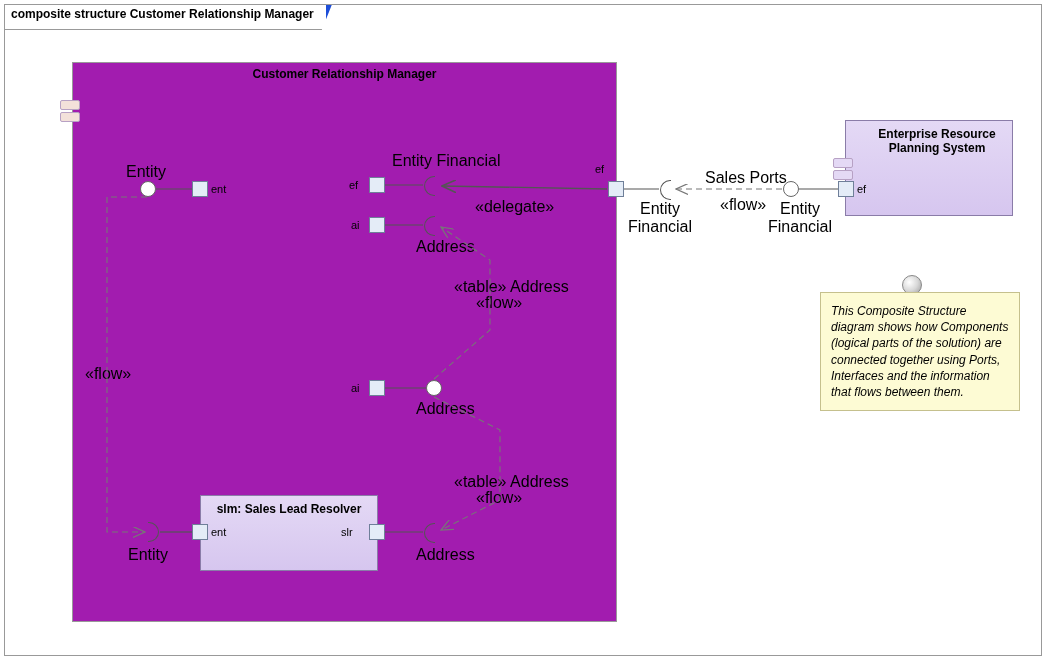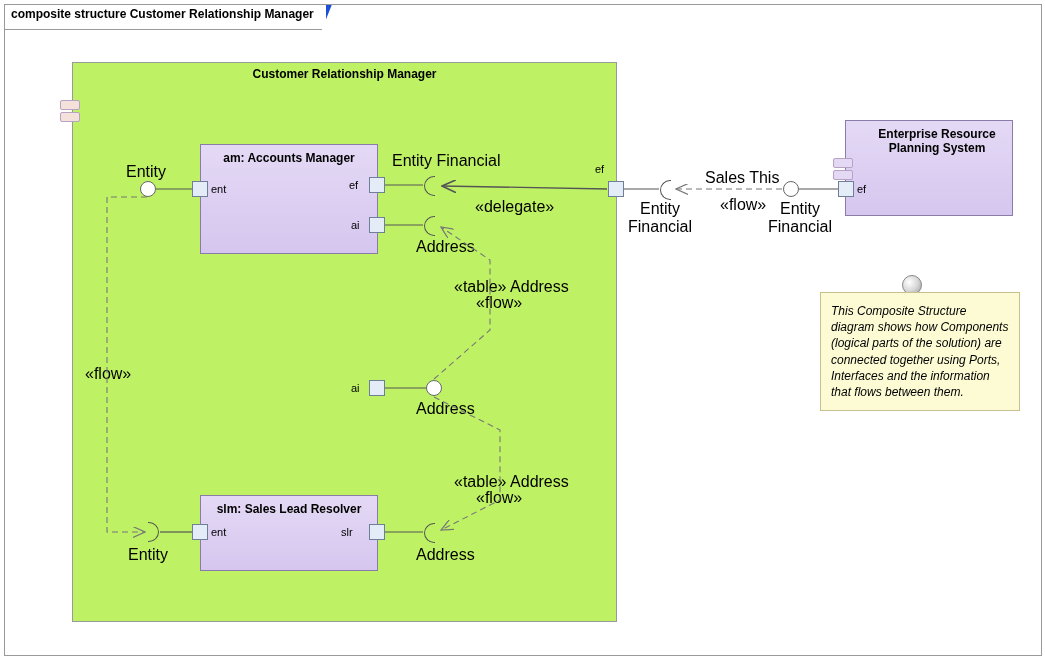--- a/index.html
+++ b/index.html
@@ -2,21 +2,21 @@
 <html><head>
 <meta charset="utf-8">
 <style>
   html,body{margin:0;padding:0;font-family:"Segoe UI",Arial,sans-serif;font-size:12px;color:#000;background:#fff}
   .canvas{position:relative;width:1045px;height:658px;box-sizing:border-box}
   
   .frame{position:absolute;left:4px;top:4px;width:1036px;height:650px;border:1px solid #999;background:#fff}
   .frame-tab{position:absolute;left:0;top:0;height:20px;padding:2px 12px 2px 6px;border-right:6px solid #1d4ed8;border-bottom:1px solid #999;font-weight:bold;font-size:12px;background:#fff;
     clip-path:polygon(0 0,100% 0,calc(100% - 10px) 100%,0 100%);}
   
-  .crm{position:absolute;background:#bef264;border:1px solid #999}
+  .crm{position:absolute;background:#a21caf;border:1px solid #999}
   .crm-title{width:100%;text-align:center;font-weight:bold;padding-top:4px}
   
   .comp{position:absolute;background:linear-gradient(#e4d9f5,#d6c6ef);border:1px solid #8a7ca8}
   .comp-title{width:100%;text-align:center;font-weight:bold;padding-top:6px}
   
   .port{position:absolute;width:14px;height:14px;background:#e4ecf7;border:1px solid #6f7f99}
   .port-lbl{position:absolute;font-size:11px;white-space:pre}
   
   .ball{position:absolute;width:14px;height:14px;border:1px solid #666;border-radius:50%;background:#fff}
   
@@ -42,23 +42,20 @@
 
   <div class="frame">
     <div class="frame-tab">composite structure Customer Relationship Manager</div>
   </div>
 
   <div class="crm" style="left:72px;top:62px;width:543px;height:558px">
     <div class="crm-title">Customer Relationship Manager</div>
   </div>
   <div class="cicon" style="left:60px;top:100px"></div>
 
-  <div class="comp" style="left:200px;top:144px;width:176px;height:108px">
-    <div class="comp-title">am: Accounts Manager</div>
-  </div>
 
   <div class="port" style="left:192px;top:181px"></div>
   <div class="port-lbl" style="left:211px;top:183px">ent</div>
   <div class="port" style="left:369px;top:177px"></div>
   <div class="port-lbl" style="left:349px;top:179px">ef</div>
   <div class="port" style="left:369px;top:217px"></div>
   <div class="port-lbl" style="left:351px;top:219px">ai</div>
 
   <div class="port" style="left:369px;top:380px"></div>
   <div class="port-lbl" style="left:351px;top:382px">ai</div>
@@ -102,21 +99,21 @@
 
   <div class="half" style="left:660px;top:180px"></div>
   <div class="lbl" style="left:628px;top:200px;white-space:pre-line;text-align:center">Entity
 Financial</div>
 
   <div class="ball" style="left:783px;top:181px"></div>
   <div class="lbl" style="left:768px;top:200px;white-space:pre-line;text-align:center">Entity
 Financial</div>
 
   <div class="lbl" style="left:475px;top:198px">«delegate»</div>
-  <div class="lbl" style="left:705px;top:169px">Sales This</div>
+  <div class="lbl" style="left:705px;top:169px">Sales Ports</div>
   <div class="lbl" style="left:720px;top:196px">«flow»</div>
   <div class="lbl" style="left:85px;top:365px">«flow»</div>
   <div class="lbl" style="left:454px;top:278px">«table» Address</div>
   <div class="lbl" style="left:476px;top:294px">«flow»</div>
   <div class="lbl" style="left:454px;top:473px">«table» Address</div>
   <div class="lbl" style="left:476px;top:489px">«flow»</div>
 
   <div class="pin" style="left:902px;top:275px"></div>
   <div class="note" style="left:820px;top:292px;width:178px">
     <span>This Composite Structure diagram shows how Components (logical parts of the solution) are connected together using Ports, Interfaces and the information that flows between them.</span>

